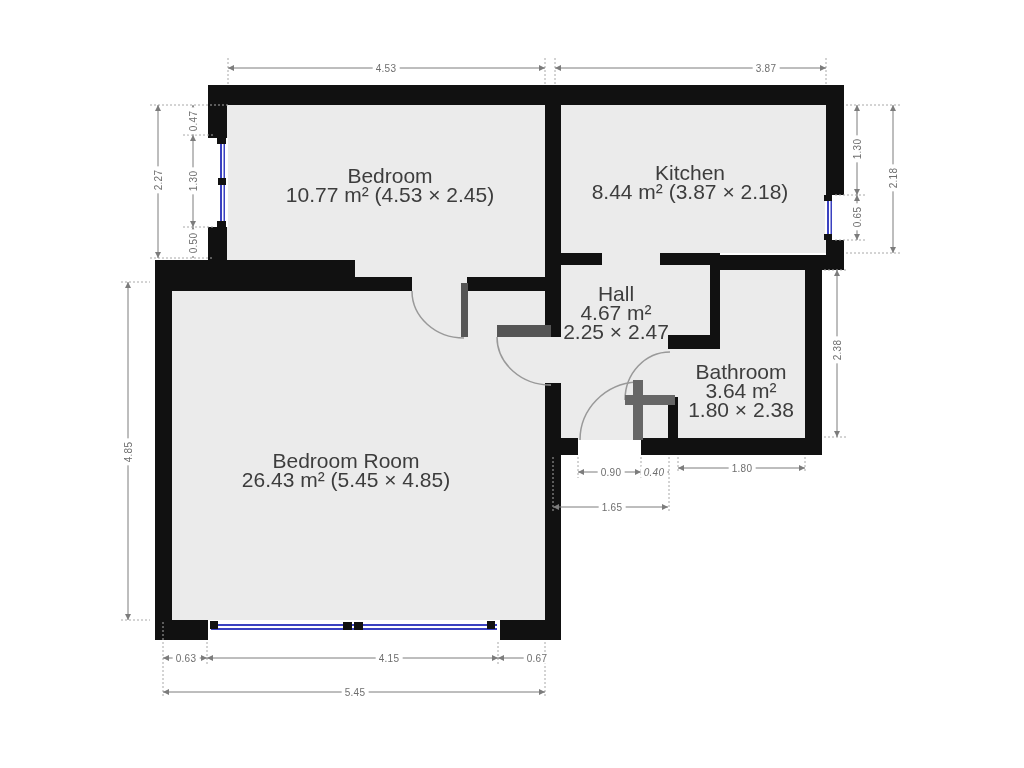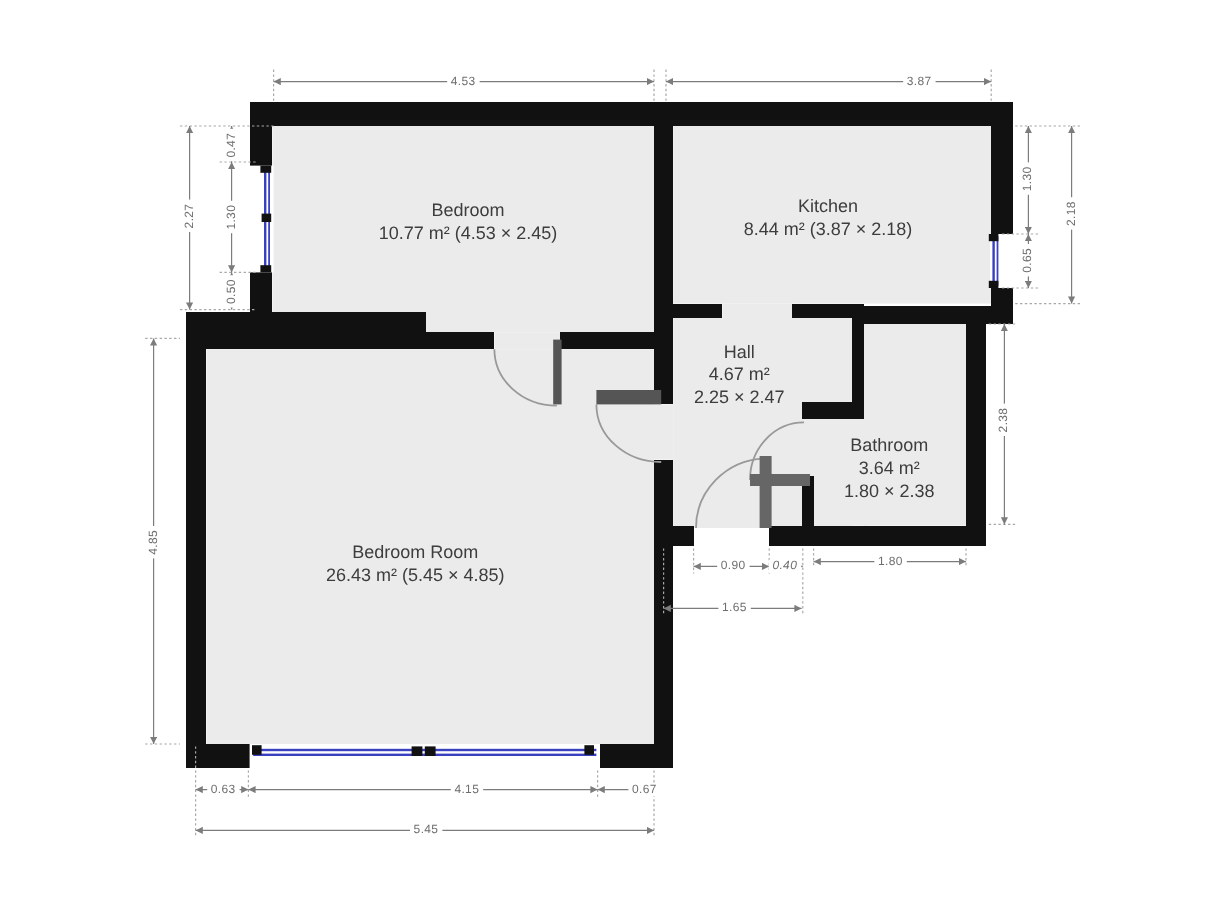--- a/index.html
+++ b/index.html
@@ -8,21 +8,21 @@
     width:1024px;height:768px;
     background:#fff;
     font-family:"Liberation Sans", sans-serif;
     overflow:hidden;
   }
   #plan-svg{position:absolute;left:0;top:0;}
   .room-label{
     position:absolute;
     transform:translateX(-50%);
     text-align:center;
-    font-size:15px;
+    font-size:21px;
     line-height:19px;
     color:#3d3d3d;
     white-space:nowrap;
   }
   .dim{
     position:absolute;
     transform:translate(-50%,-50%);
     background:#fff;
     font-size:10px;
     color:#6e6e6e;

